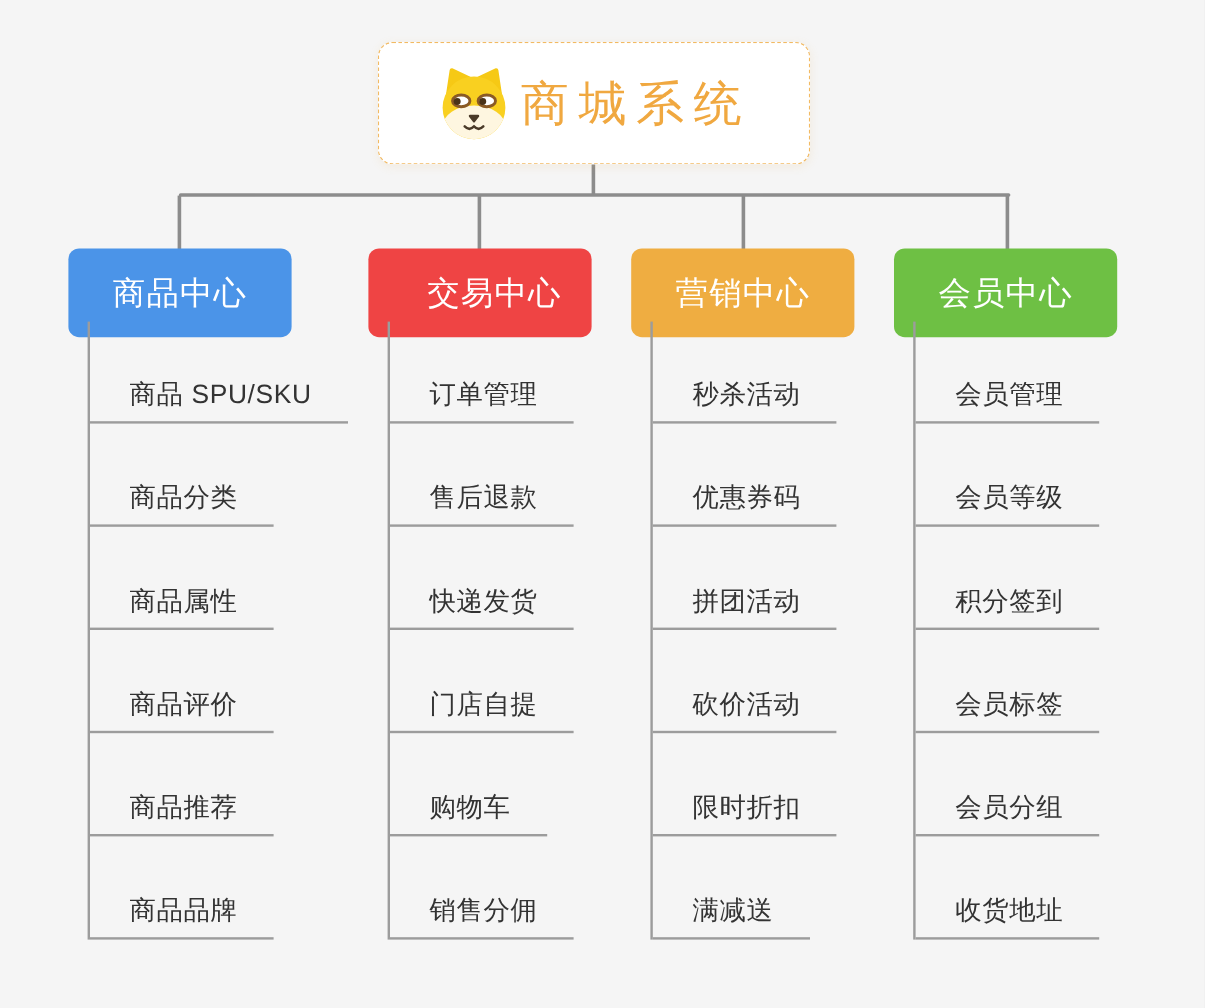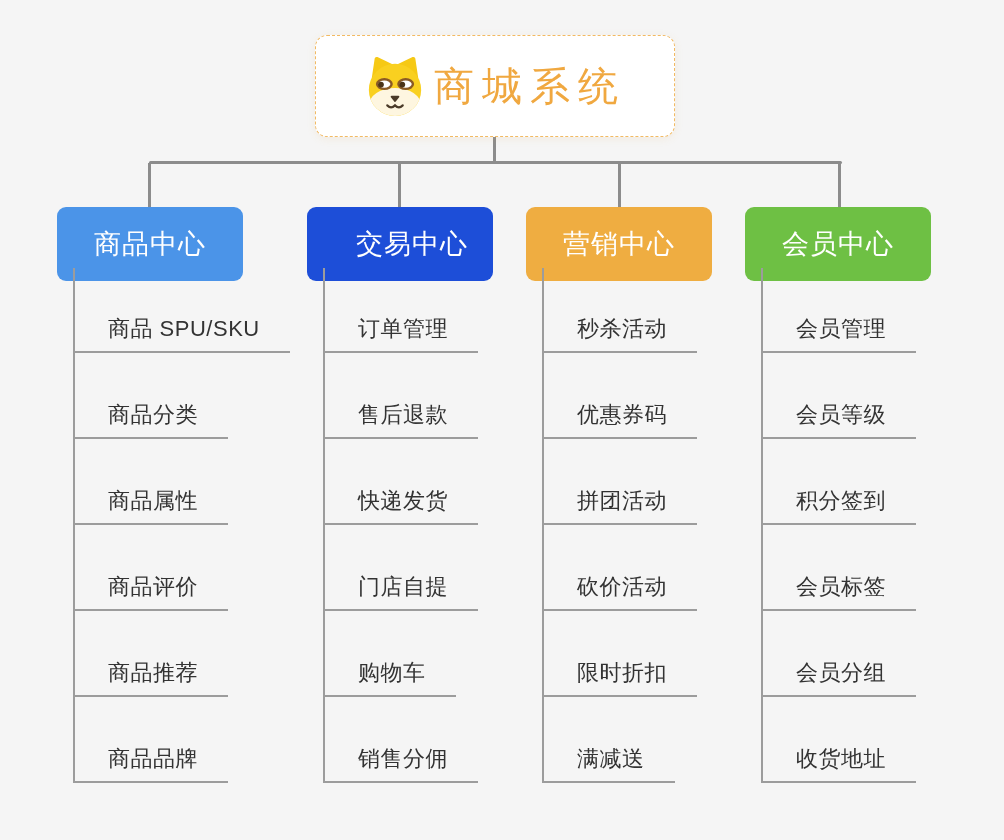--- a/index.html
+++ b/index.html
@@ -113,21 +113,21 @@
       <circle cx="39.5" cy="30.5" r="3" fill="#4A3318"></circle>
       <path d="M28.5 43 L35.5 43 L32 47.5 Z" fill="#4A3A28" stroke="#4A3A28" stroke-width="2" stroke-linejoin="round"></path>
       <path d="M24 52 Q28 56 32 52 Q36 56 40 52" fill="none" stroke="#4A3A28" stroke-width="2.2" stroke-linecap="round"></path>
     </svg>
     <span class="root-title">商城系统</span>
   </div>
 
   <div class="branch-box branch-0" style="background: rgb(75, 148, 232);">
     <span>商品中心</span>
   </div>
-  <div class="branch-box branch-1" style="background: #1d4ed8; padding-left: 24px;">
+  <div class="branch-box branch-1" style="background: #ef4444; padding-left: 24px;">
     <span>交易中心</span>
   </div>
   <div class="branch-box branch-2" style="background: rgb(239, 173, 65);">
     <span>营销中心</span>
   </div>
   <div class="branch-box branch-3" style="background: rgb(110, 192, 68);">
     <span>会员中心</span>
   </div>
 
   <div class="column col-0">

